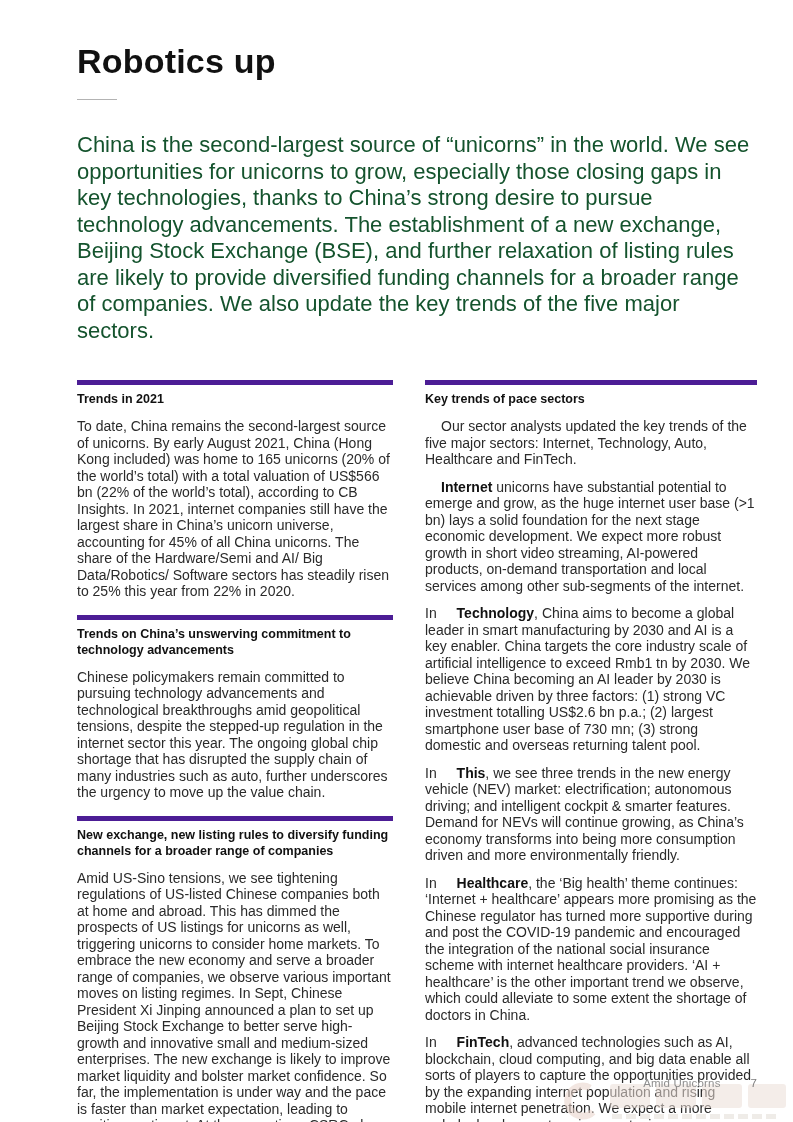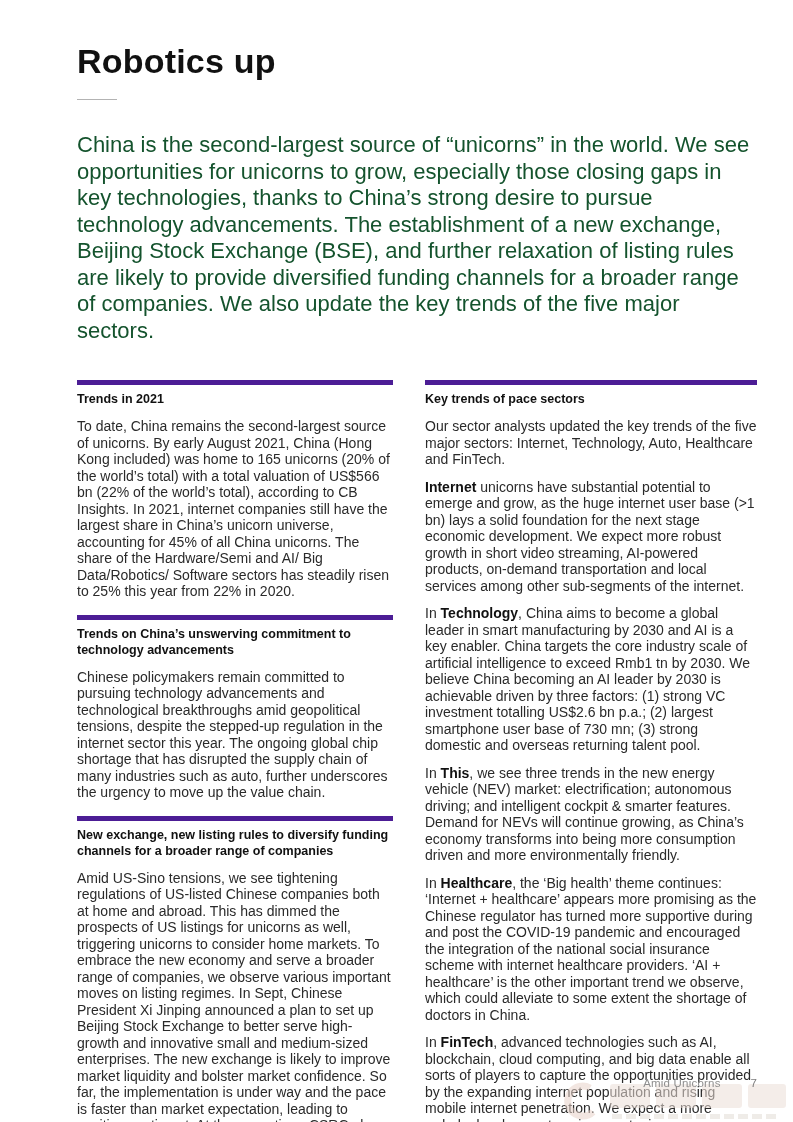--- a/index.html
+++ b/index.html
@@ -53,21 +53,21 @@
     line-height: 16px;
     font-weight: bold;
     color: #111111;
   }
   .body-text {
     margin: 11px 0 9px 0;
     font-size: 14px;
     line-height: 16.5px;
     color: #2a2a2a;
   }
-  .body-text strong { color: #111111; }
+  .body-text strong { color: #111111; margin-left: 16px; }
   .footer {
     position: absolute;
     right: 36px;
     bottom: 33px;
     display: flex;
     align-items: baseline;
     gap: 30px;
     z-index: 2;
   }
   .footer-label {

